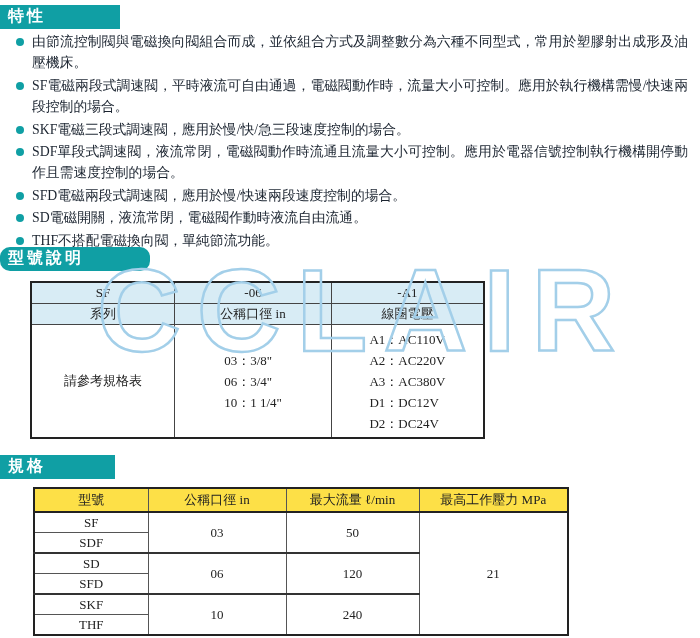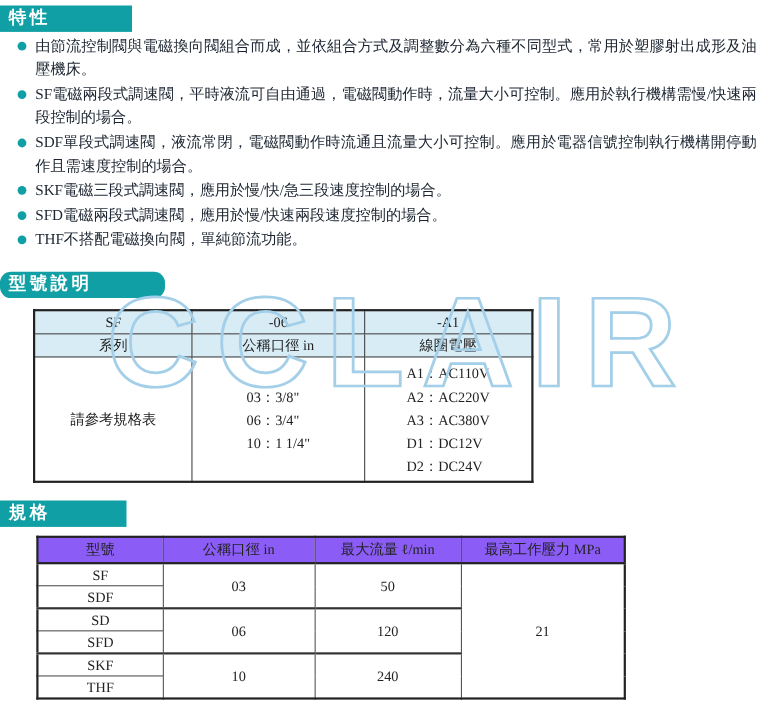--- a/index.html
+++ b/index.html
@@ -111,21 +111,21 @@
     font-size: 13px;
     color: #222;
   }
   .spec-table td {
     border: 1px solid #555;
     text-align: center;
     padding: 0;
     height: 19px;
   }
   .spec-table tr.hdr td {
-    background: #8b5cf6;
+    background: #fde047;
     height: 22px;
     border-bottom: 2px solid #222;
     margin-left: 20px;
   }
   .spec-table tr.grp-start td { border-top: 2px solid #333; }
   .spec-table col.c1 { width: 114px; }
   .spec-table col.c2 { width: 138px; }
   .spec-table col.c3 { width: 133px; }
   .spec-table col.c4 { width: 149px; }
 </style>
@@ -134,23 +134,24 @@
 
 <div class="page">
 
   <div class="band band-features">
     <span>特性</span>
   </div>
 
   <ul class="features">
     <li>由節流控制閥與電磁換向閥組合而成，並依組合方式及調整數分為六種不同型式，常用於塑膠射出成形及油壓機床。</li>
     <li>SF電磁兩段式調速閥，平時液流可自由通過，電磁閥動作時，流量大小可控制。應用於執行機構需慢/快速兩段控制的場合。</li>
+    <li>SKF電磁三段式調速閥，應用於慢/快/急三段速度控制的場合。</li>
     <li>SDF單段式調速閥，液流常閉，電磁閥動作時流通且流量大小可控制。應用於電器信號控制執行機構開停動作且需速度控制的場合。</li>
-    <li>SKF電磁三段式調速閥，應用於慢/快/急三段速度控制的場合。</li>
     <li>SFD電磁兩段式調速閥，應用於慢/快速兩段速度控制的場合。</li>
+    <li>SD電磁開關，液流常閉，電磁閥作動時液流自由流通。</li>
     <li>THF不搭配電磁換向閥，單純節流功能。</li>
   </ul>
 
   <div class="band band-model">
     <span>型號說明</span>
   </div>
 
   <table class="model-table">
     <colgroup>
       <col style="width:143px">

